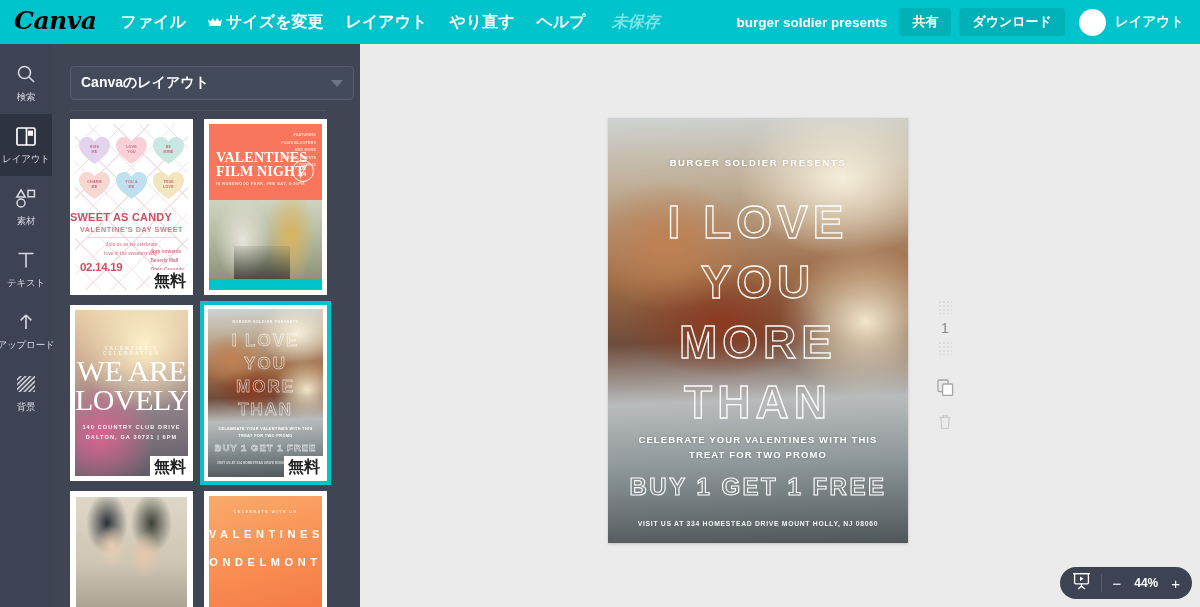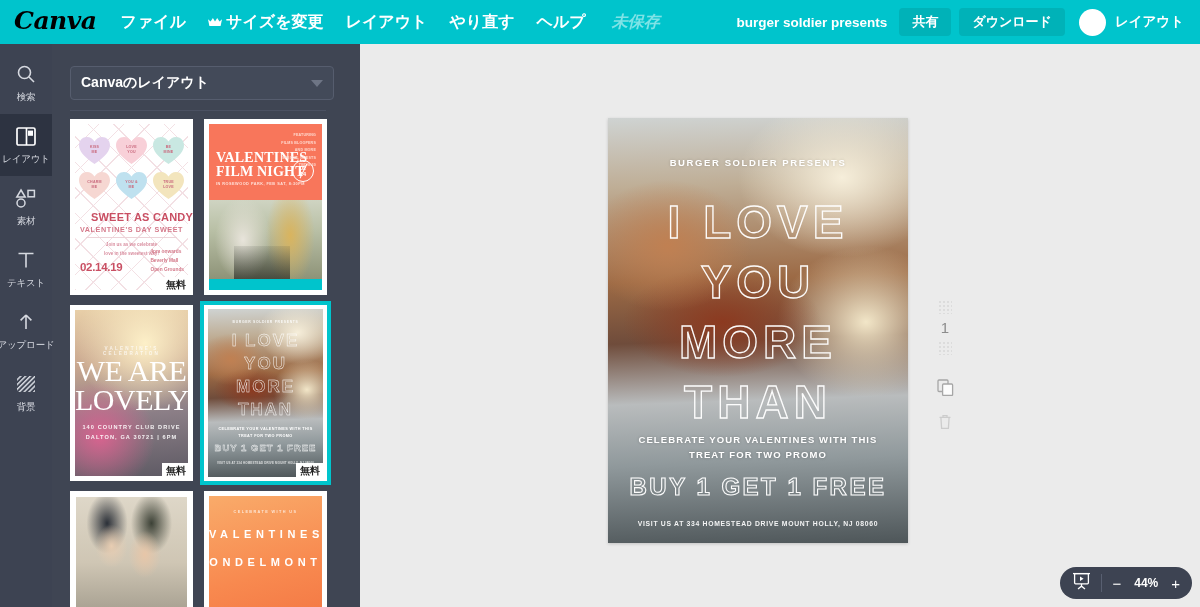--- a/index.html
+++ b/index.html
@@ -104,21 +104,21 @@
     font-family: "Liberation Sans", sans-serif;
     background: transparent;
   }
   .search-box input::placeholder { color: #a9aeb8; }
   .caret-dn {
     width: 0; height: 0;
     border-left: 6px solid transparent; border-right: 6px solid transparent;
     border-top: 7px solid #b9bec7; flex: none; margin-left: 6px;
   }
   .layout-sel {
-    width: 264px; height: 34px; margin-top: 10px;
+    width: 284px; height: 34px; margin-top: 10px;
     background: #434a59; border: 1px solid #565d6e; border-radius: 4px;
     display: flex; align-items: center; padding: 0 10px;
     cursor: pointer;
   }
   .layout-sel .lbl { flex: 1; color: #ffffff; font-size: 14px; font-weight: 700; }
   .caret-dn.dim { border-top-color: #6e7585; }
   .panel-divider {
     margin: 10px 0 0 18px; width: 256px; height: 1px; background: #4b5162;
   }
 
@@ -132,21 +132,21 @@
     width: 123px; height: 176px;
     position: relative; cursor: pointer;
     background: #fff; overflow: hidden;
     flex: none;
   }
   .tpl.selected { outline: 4px solid #00c4cc; outline-offset: 0px; }
   .tpl-inner { position: absolute; inset: 0; overflow: hidden; }
   .free-badge {
     position: absolute; right: 3px; bottom: 3px;
     background: #fff; color: #222;
-    font-size: 10px; font-weight: 700;
+    font-size: 16px; font-weight: 700;
     padding: 2px 4px; line-height: 1.1;
     z-index: 5;
   }
 
   
   .t1 { background: #ffffff; position: absolute; inset: 0; }
   .t1 .grid-bg {
     position: absolute; inset: 5px;
     background-image:
       repeating-linear-gradient(45deg, #f3e0e4 0 1px, transparent 1px 18px),
@@ -160,21 +160,21 @@
     width: 33px; height: 30px; position: relative;
     display: flex; align-items: center; justify-content: center;
   }
   .heart .hs { position: absolute; inset: 0; }
   .heart .ht {
     position: relative; z-index: 2;
     font-size: 3.6px; font-weight: 700; color: #c96a7e;
     text-align: center; line-height: 1.35; letter-spacing: 0.2px;
   }
   .t1 .tt1 {
-    position: absolute; top: 92px; left: 0; right: 0; text-align: right;
+    position: absolute; top: 92px; left: 0; right: 0; text-align: left;
     font-size: 11px; font-weight: 700; color: #c94f63; letter-spacing: 0.2px;
     font-family: "Liberation Sans", sans-serif;
   }
   .t1 .tt2 {
     position: absolute; top: 106px; left: 0; right: 0; text-align: center;
     font-size: 7.2px; font-weight: 700; color: #d4798a; letter-spacing: 0.6px;
   }
   .t1 .rule { position: absolute; top: 118px; left: 16px; right: 16px; height: 1px; background: #edd3d8; }
   .t1 .tt3 {
     position: absolute; top: 122px; left: 10px; right: 10px; text-align: center;

